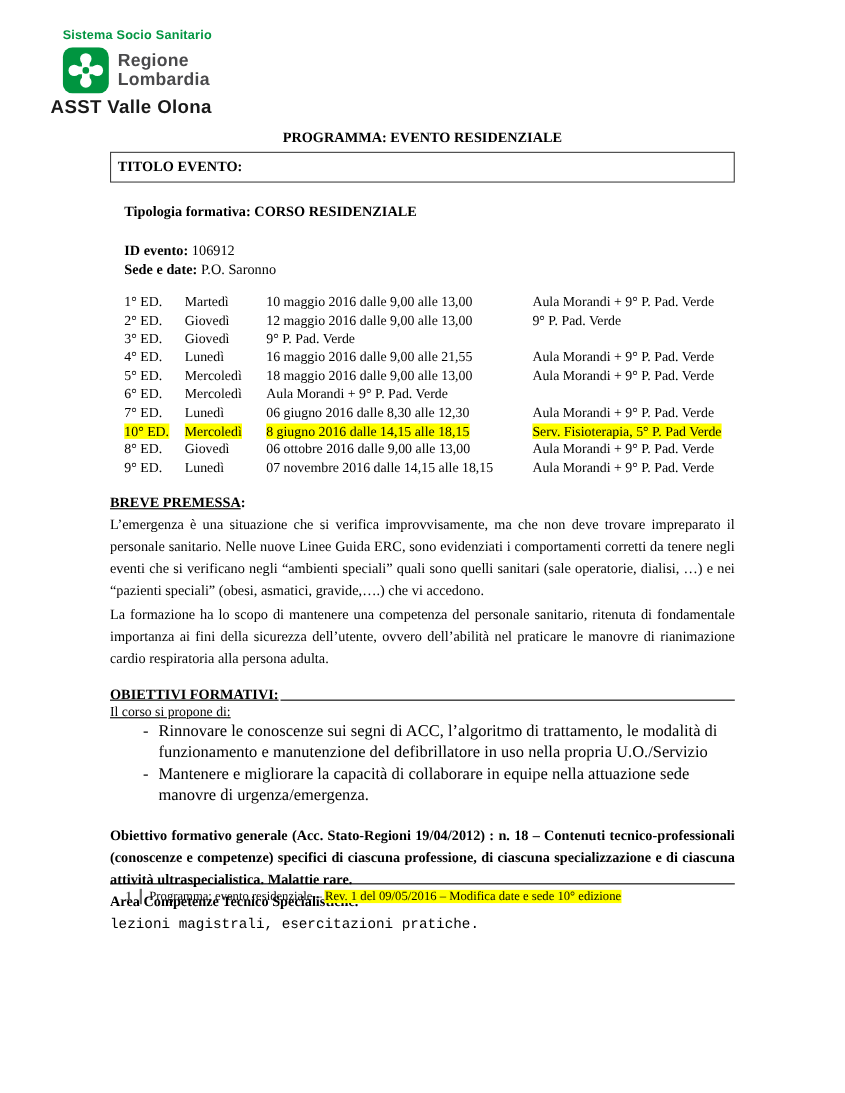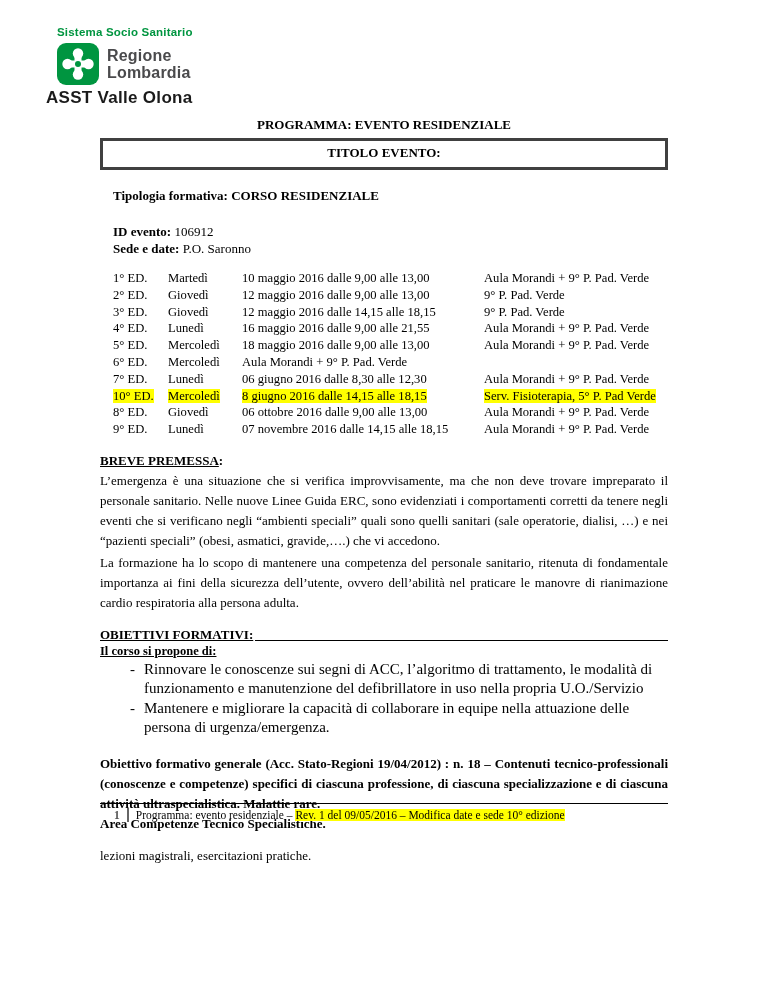--- a/index.html
+++ b/index.html
@@ -34,23 +34,23 @@
     letter-spacing:.3px;
   }
   
   .content { padding:0 100px; }
   .program-line {
     margin-top:9px;
     text-align:center; font-weight:bold; font-size:13px;
   }
   .title-box {
     margin-top:5px;
-    border:3px solid #404040;
+    border:1px solid #404040;
     padding:4px 6px 6px 6px;
-    text-align:center;
+    text-align:left;
   }
   .title-box .box-label { font-weight:bold; font-size:13px; }
   .title-box .box-title { font-weight:bold; font-size:15.5px; margin-top:3px; letter-spacing:.2px; }
 
   .tipologia { margin-top:18px; font-size:13px; font-weight:bold; padding-left:13px; }
   .meta-block { margin-top:19px; padding-left:13px; font-size:13px; line-height:17px; }
   .meta-label { font-weight:bold; }
 
   
   .schedule { margin-top:13px; padding-left:13px; font-size:12.6px; }
@@ -62,28 +62,28 @@
   }
   .sched-row .hl { background:#ffff00; }
 
   
   .section-heading { margin-top:15px; font-size:13px; font-weight:bold; }
   .u { text-decoration:underline; }
   .para { font-size:13px; line-height:20px; text-align:justify; margin-top:2px; }
   .rule-heading { display:flex; align-items:flex-end; margin-top:14px; }
   .rule-heading .h-label { font-size:13px; font-weight:bold; text-decoration:underline; white-space:nowrap; }
   .rule-line { flex:1; border-bottom:1px solid #000; margin-bottom:2px; margin-left:2px; }
-  .intro-line { font-size:12.5px; font-weight:bold; text-decoration:underline; margin-top:1px; }
+  .intro-line { font-size:12.5px; font-weight:normal; text-decoration:underline; margin-top:1px; }
   .bullets { margin-top:1px; }
   .bullet { display:grid; grid-template-columns:30px 14px 1fr; font-size:15px; line-height:19.5px; }
   .bullet .dash::before { content:"-"; }
   .bold-para { font-size:13px; line-height:20px; font-weight:bold; text-align:justify; margin-top:16px; }
   .bold-line { font-size:13px; line-height:20px; font-weight:bold; }
   .metodologia-gap { margin-top:38px; }
-  .plain-line { font-size:13px; margin-top:14px; }
+  .plain-line { font-size:13px; margin-top:3px;font-family:Liberation Mono, monospace; }
 
   
   .footer {
     position:absolute; left:100px; right:100px; bottom:62px;
   }
   .footer-rule { border-top:1.5px solid #000; }
   .footer-row {
     display:flex; align-items:center;
     margin-top:4px; font-size:11.5px;
   }
@@ -146,21 +146,20 @@
         </div>
       <div class="sched-row">
           <span><span>2°  ED.</span></span>
           <span><span>Giovedì</span></span>
           <span><span>12 maggio  2016  dalle  9,00 alle 13,00</span></span>
           <span><span>9° P. Pad. Verde</span></span>
         </div>
       <div class="sched-row">
           <span><span>3°  ED.</span></span>
           <span><span>Giovedì</span></span>
-          <span><span>12 maggio 2016 dalle 14,15 alle 18,15</span></span>
           <span><span>9° P. Pad. Verde</span></span>
         </div>
       <div class="sched-row">
           <span><span>4°  ED.</span></span>
           <span><span>Lunedì</span></span>
           <span><span>16 maggio 2016 dalle  9,00 alle 21,55</span></span>
           <span><span>Aula Morandi + 9° P. Pad. Verde</span></span>
         </div>
       <div class="sched-row">
           <span><span>5°  ED.</span></span>
@@ -210,21 +209,21 @@
     <div class="intro-line">Il corso si propone di:</div>
     <div class="bullets">
       <div class="bullet">
           <span></span>
           <span class="dash"></span>
           <span>Rinnovare le conoscenze sui segni di ACC, l’algoritmo di trattamento, le modalità di funzionamento e manutenzione del defibrillatore in uso nella propria U.O./Servizio</span>
         </div>
       <div class="bullet">
           <span></span>
           <span class="dash"></span>
-          <span>Mantenere e migliorare la capacità di collaborare in equipe nella attuazione delle persona di urgenza/emergenza.</span>
+          <span>Mantenere e migliorare la capacità di collaborare in equipe nella attuazione sede manovre di urgenza/emergenza.</span>
         </div>
     </div>
 
     <p class="bold-para">Obiettivo formativo generale (Acc. Stato-Regioni 19/04/2012) : n. 18 – Contenuti tecnico-professionali (conoscenze e competenze) specifici di ciascuna professione, di ciascuna specializzazione e di ciascuna attività ultraspecialistica. Malattie rare.</p>
     <div class="bold-line">Area Competenze Tecnico Specialistiche.</div>
 
     <div class="plain-line">lezioni magistrali, esercitazioni pratiche.</div>
 
   </div>
 

